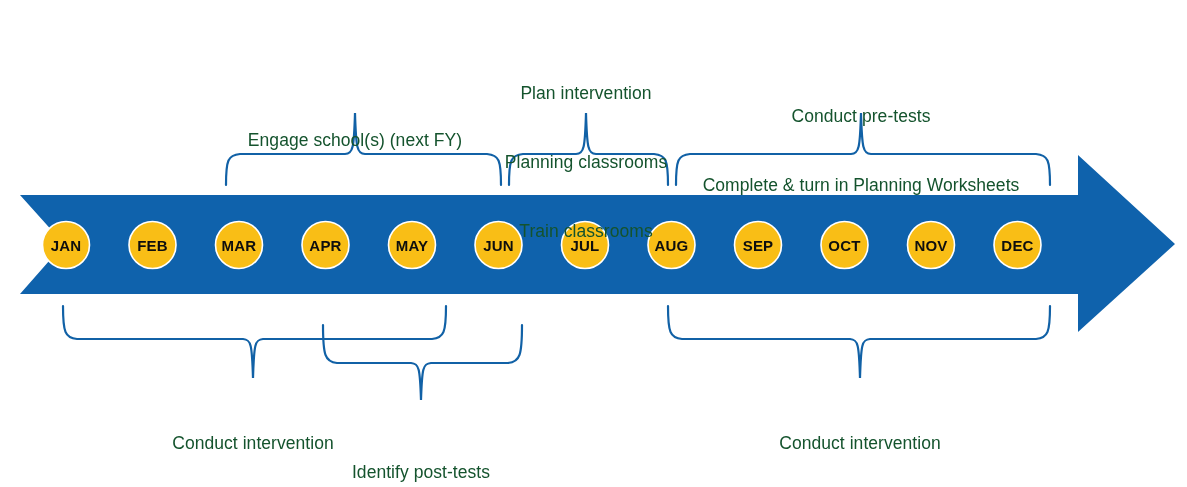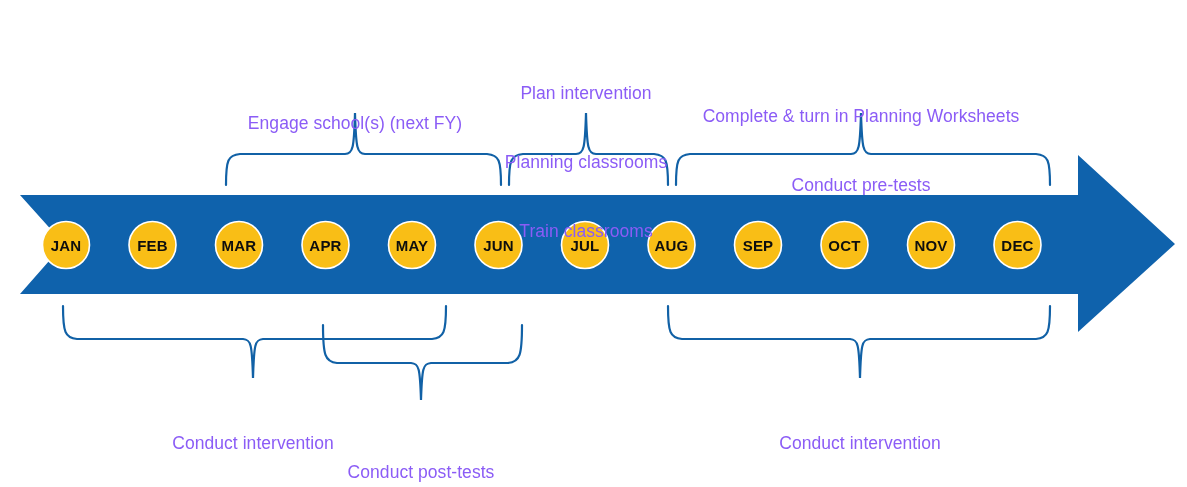--- a/index.html
+++ b/index.html
@@ -24,21 +24,21 @@
     left: 0;
     top: 0;
     width: 1187px;
     height: 487px;
   }
   .lbl {
     position: absolute;
     text-align: center;
     font-size: 17.5px;
     line-height: 23px;
-    color: #8b5cf6;
+    color: #14532d;
     white-space: pre;
     letter-spacing: 0.05px;
   }
   .lbl.bold {
     font-weight: bold;
   }
   .month-text {
     font-size: 15px;
     font-weight: bold;
     fill: #0e0e0e;
@@ -164,41 +164,41 @@
                C 668,332 670,338 682,339
                L 850,339
                C 858,339.5 859,344 860,378
                C 861,344 862,339.5 870,339
                L 1036,339
                C 1048,338 1050,332 1050,306"></path>
     </g>
 
   </svg>
 
-  <div class="lbl" style="left:205px; top:66px; width:300px;">
+  <div class="lbl" style="left:205px; top:83px; width:300px;">
     <div>Engage school(s) (next FY)</div>
   </div>
 
   <div class="lbl" style="left:466px; top:36px; width:240px;">
     <div>Plan intervention</div>
     <div>Planning classrooms</div>
     <div>Train classrooms</div>
   </div>
 
   <div class="lbl" style="left:651px; top:59px; width:420px;">
+    <div>Conduct pre-tests</div>
     <div>Complete &amp; turn in Planning Worksheets</div>
-    <div>Conduct pre-tests</div>
   </div>
 
   <div class="lbl" style="left:113px; top:386px; width:280px;">
     <div>Conduct intervention</div>
   </div>
 
   <div class="lbl" style="left:261px; top:415px; width:320px;">
-    <div>Conduct post-tests</div>
+    <div>Identify post-tests</div>
     
   </div>
 
   <div class="lbl bold" style="left:200px; top:461px; width:443px;">
     
   </div>
 
   <div class="lbl" style="left:720px; top:386px; width:280px;">
     <div>Conduct intervention</div>
   </div>

